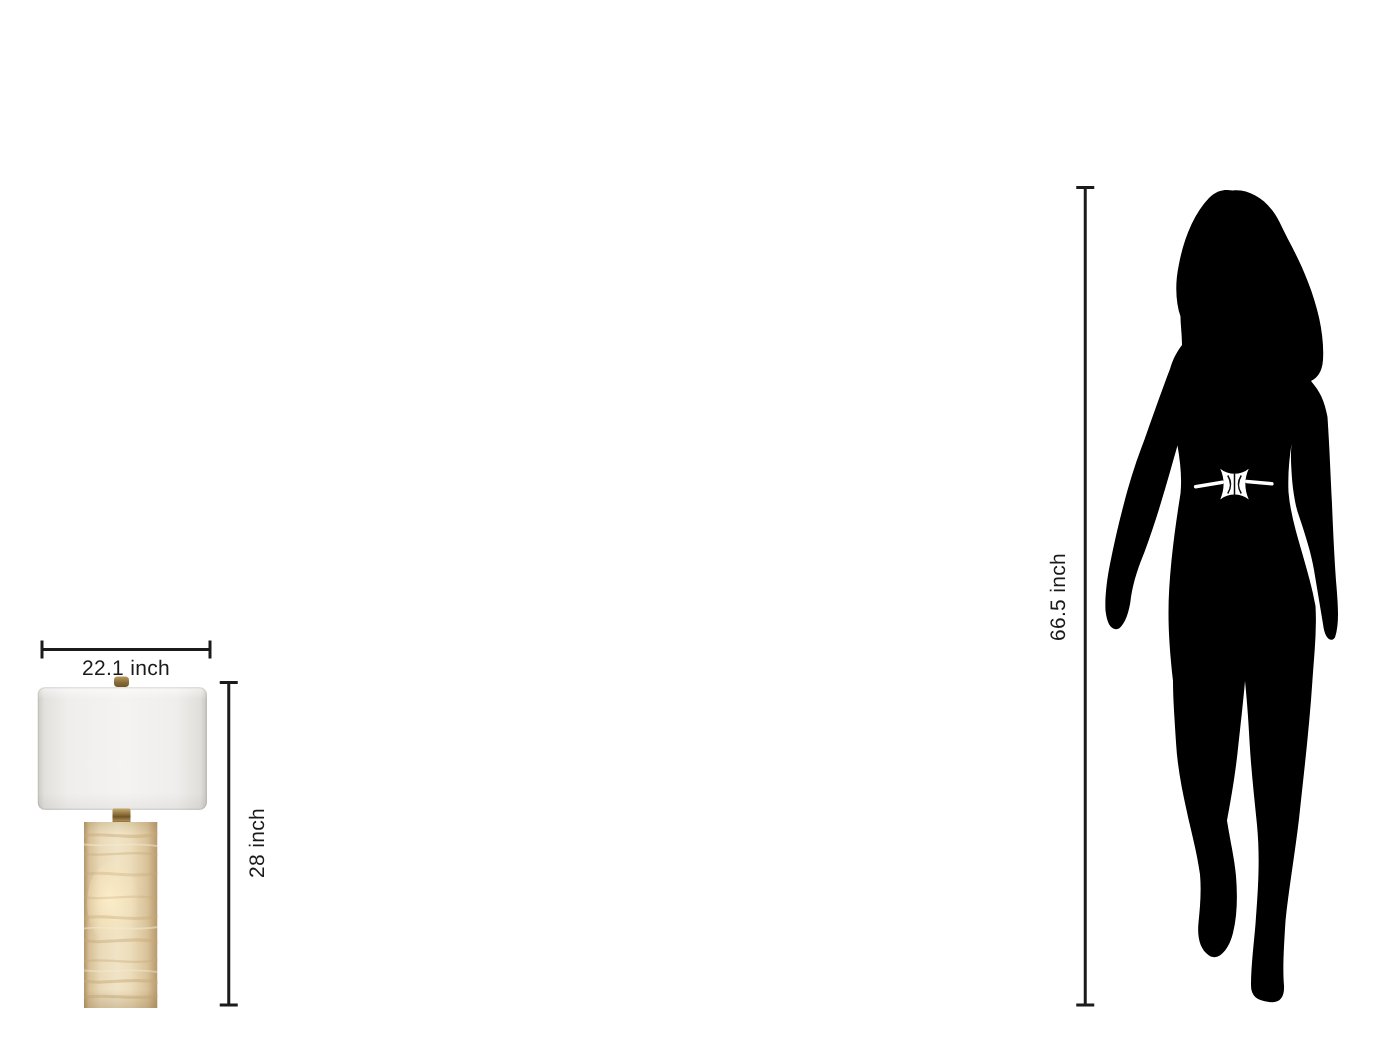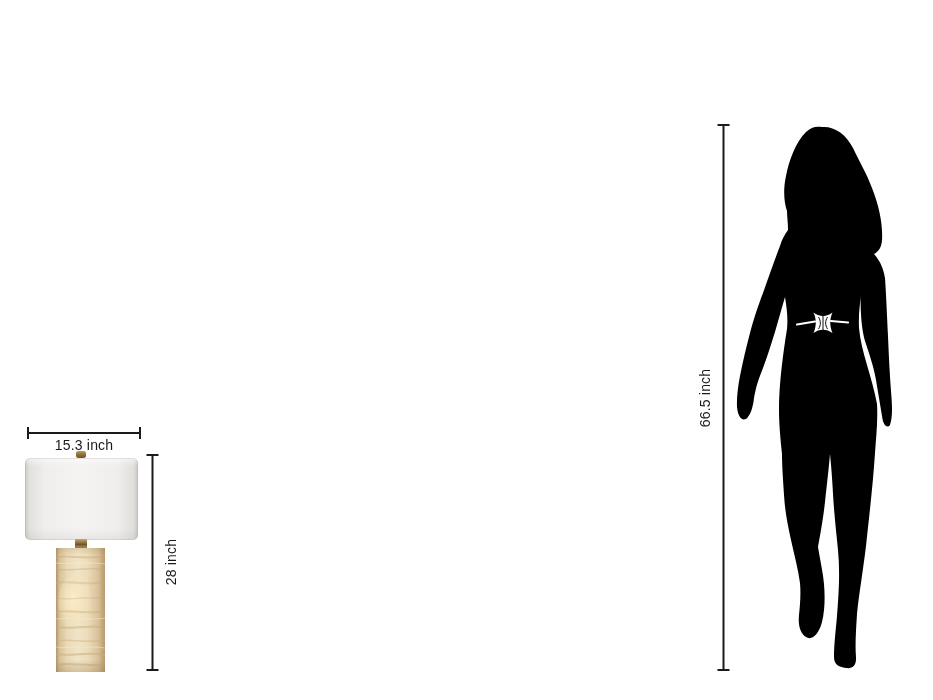--- a/index.html
+++ b/index.html
@@ -47,21 +47,21 @@
 
 <div id="stage">
 
   <div>
 
     <svg class="dim-svg" style="left:22px;top:426px;" width="124" height="14" viewBox="0 0 124 14">
       <line x1="6" y1="7" x2="118" y2="7" stroke="#1b1b1b" stroke-width="2"></line>
       <line x1="6" y1="1" x2="6" y2="13" stroke="#1b1b1b" stroke-width="2"></line>
       <line x1="118" y1="1" x2="118" y2="13" stroke="#1b1b1b" stroke-width="2"></line>
     </svg>
-    <div class="dim-label h" style="left:22px;top:437px;">15.3 inch</div>
+    <div class="dim-label h" style="left:22px;top:437px;">22.1 inch</div>
 
     <div id="lamp-finial"></div>
     <div id="lamp-shade"></div>
     <div id="lamp-neck"></div>
 
     <svg id="lamp-base-svg" width="49" height="124" viewBox="0 0 49 124">
       <defs>
         <linearGradient id="baseGrad" x1="0" y1="0" x2="1" y2="0">
           <stop offset="0" stop-color="#b3946a"></stop>
           <stop offset="0.07" stop-color="#d6c096"></stop>

